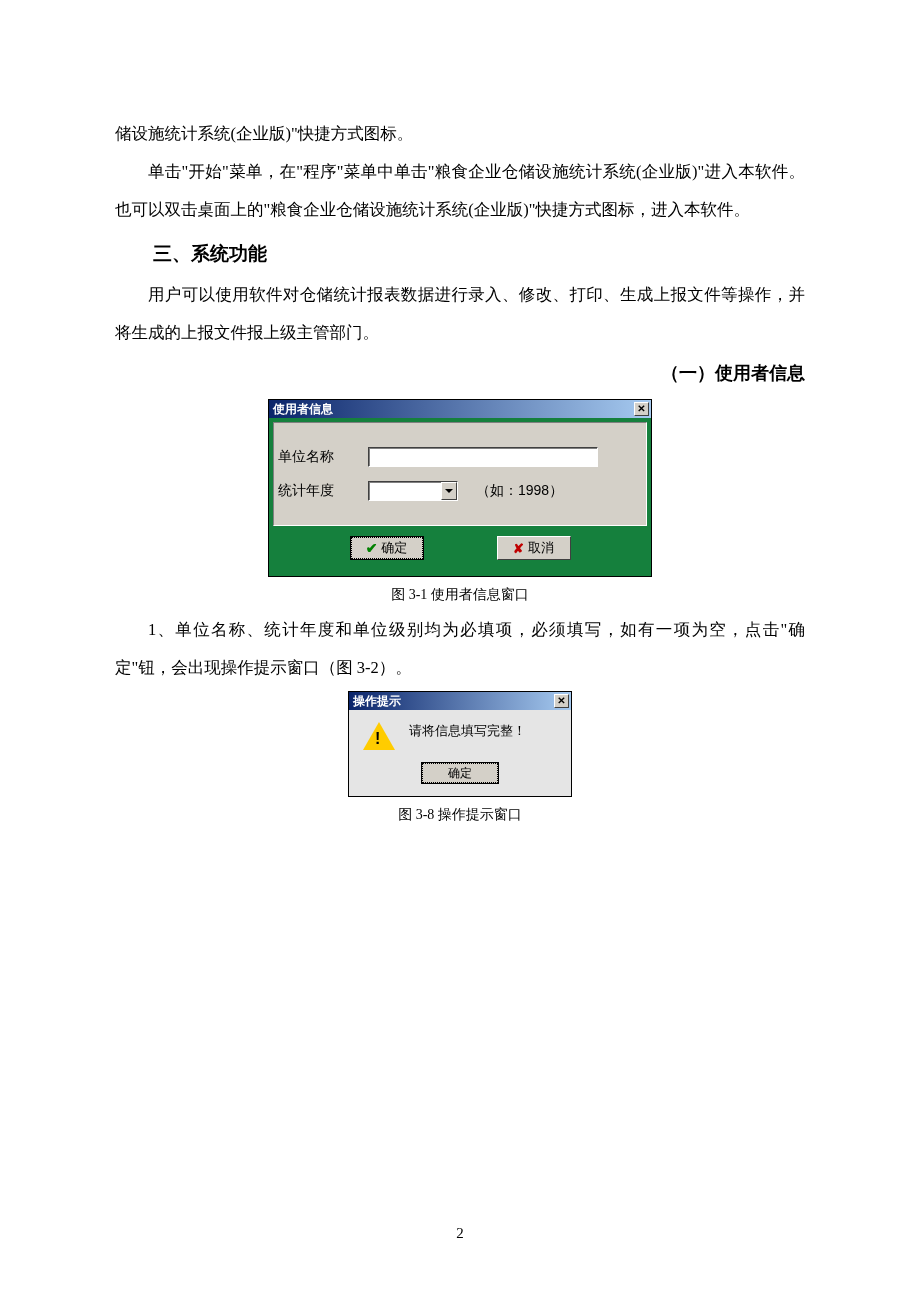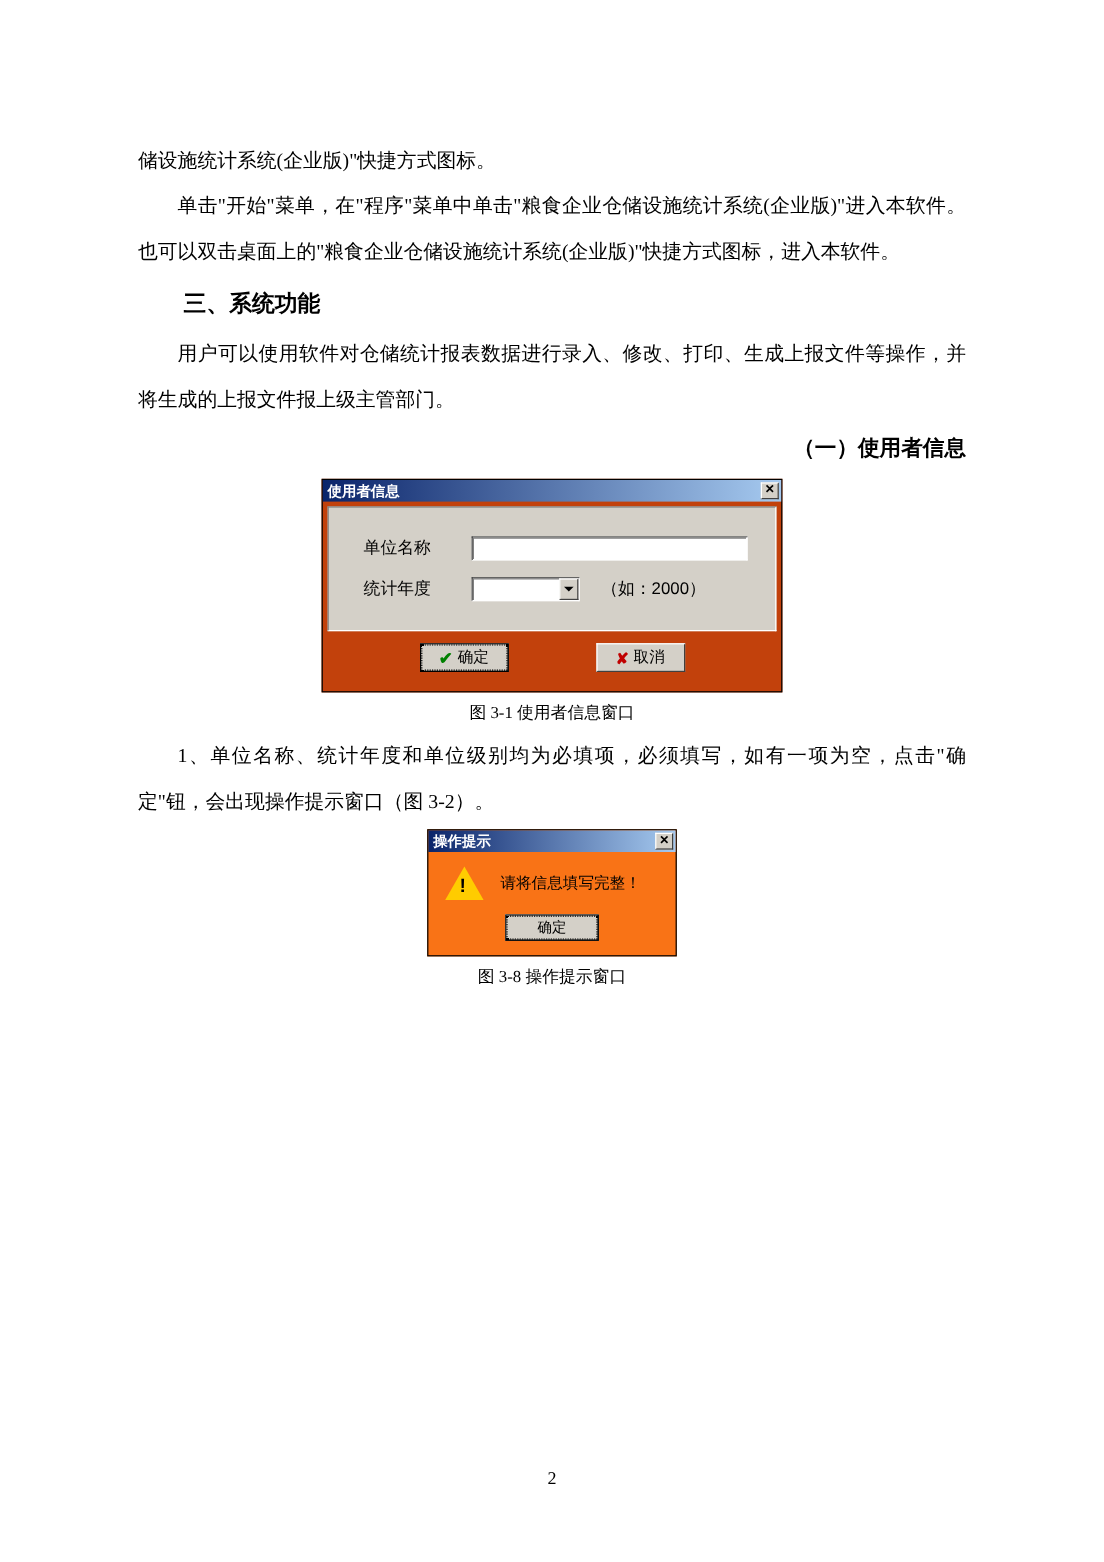--- a/index.html
+++ b/index.html
@@ -50,21 +50,21 @@
       position: absolute;
       bottom: 60px;
       left: 0; right: 0;
       text-align: center;
       font-size: 15px;
     }
 
     
     .dlg1 {
       width: 384px;
-      background: #c2410c;
+      background: #15803d;
       border: 1px solid #000;
       font-family: "SimSun", "宋体", sans-serif;
     }
     .titlebar {
       height: 18px;
       background: linear-gradient(to right, #0a246a, #a6caf0);
       color: #fff;
       font-size: 12px;
       font-weight: bold;
       display: flex;
@@ -87,21 +87,21 @@
     }
     .dlg1-body {
       padding: 4px;
     }
     .form-area {
       background: #d4d0c8;
       border-top: 1px solid #808080;
       border-left: 1px solid #808080;
       border-right: 1px solid #fff;
       border-bottom: 1px solid #fff;
-      padding: 10px 14px 10px 29px;
+      padding: 10px 14px 10px 4px;
     }
     .row {
       display: flex;
       align-items: center;
       margin: 14px 0;
       font-size: 14px;
     }
     .row-label { width: 90px; }
     .inp-text {
       width: 230px; height: 20px;
@@ -165,28 +165,27 @@
       border: 1px dotted #000;
       width: 100%; height: 100%;
       display: flex; align-items: center; justify-content: center;
       gap: 4px;
     }
     .chk-green { color: #008000; font-weight: bold; font-size: 14px; }
     .x-red { color: #c00000; font-weight: bold; font-size: 13px; }
 
     
     .dlg2 {
-      width: 208px;
-      background: #f97316;
+      width: 224px;
+      background: #e5e5e5;
       border: 1px solid #000;
       font-family: "SimSun", "宋体", sans-serif;
     }
     .dlg2-body {
       display: flex;
-      align-items: center;
       gap: 14px;
       padding: 12px 14px 6px 14px;
     }
     .warn-icon {
       width: 0; height: 0;
       border-left: 16px solid transparent;
       border-right: 16px solid transparent;
       border-bottom: 28px solid #ffcc00;
       position: relative;
     }
@@ -230,21 +229,21 @@
             <span class="row-label">单位名称</span>
             <div class="inp-text"></div>
           </div>
           <div class="row">
             <span class="row-label">统计年度</span>
             <div class="combo w1">
               <div class="combo-btn">
                 <div class="tri-down"></div>
               </div>
             </div>
-            <span class="hint">（如：2000）</span>
+            <span class="hint">（如：1998）</span>
           </div>
         </div>
         <div class="btn-row">
           <div class="winbtn focus">
             <div class="inner-dotted">
               <span class="chk-green">✔</span>
               <span>确定</span>
             </div>
           </div>
           <div class="winbtn">

